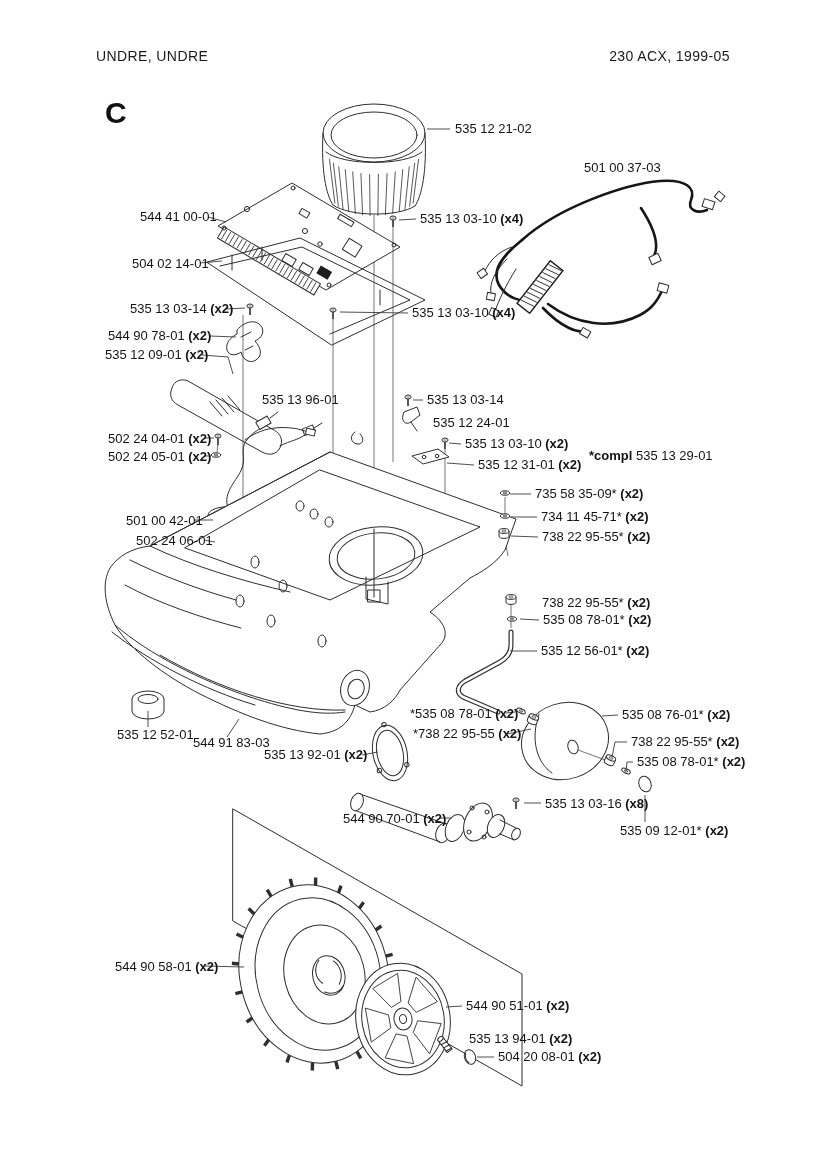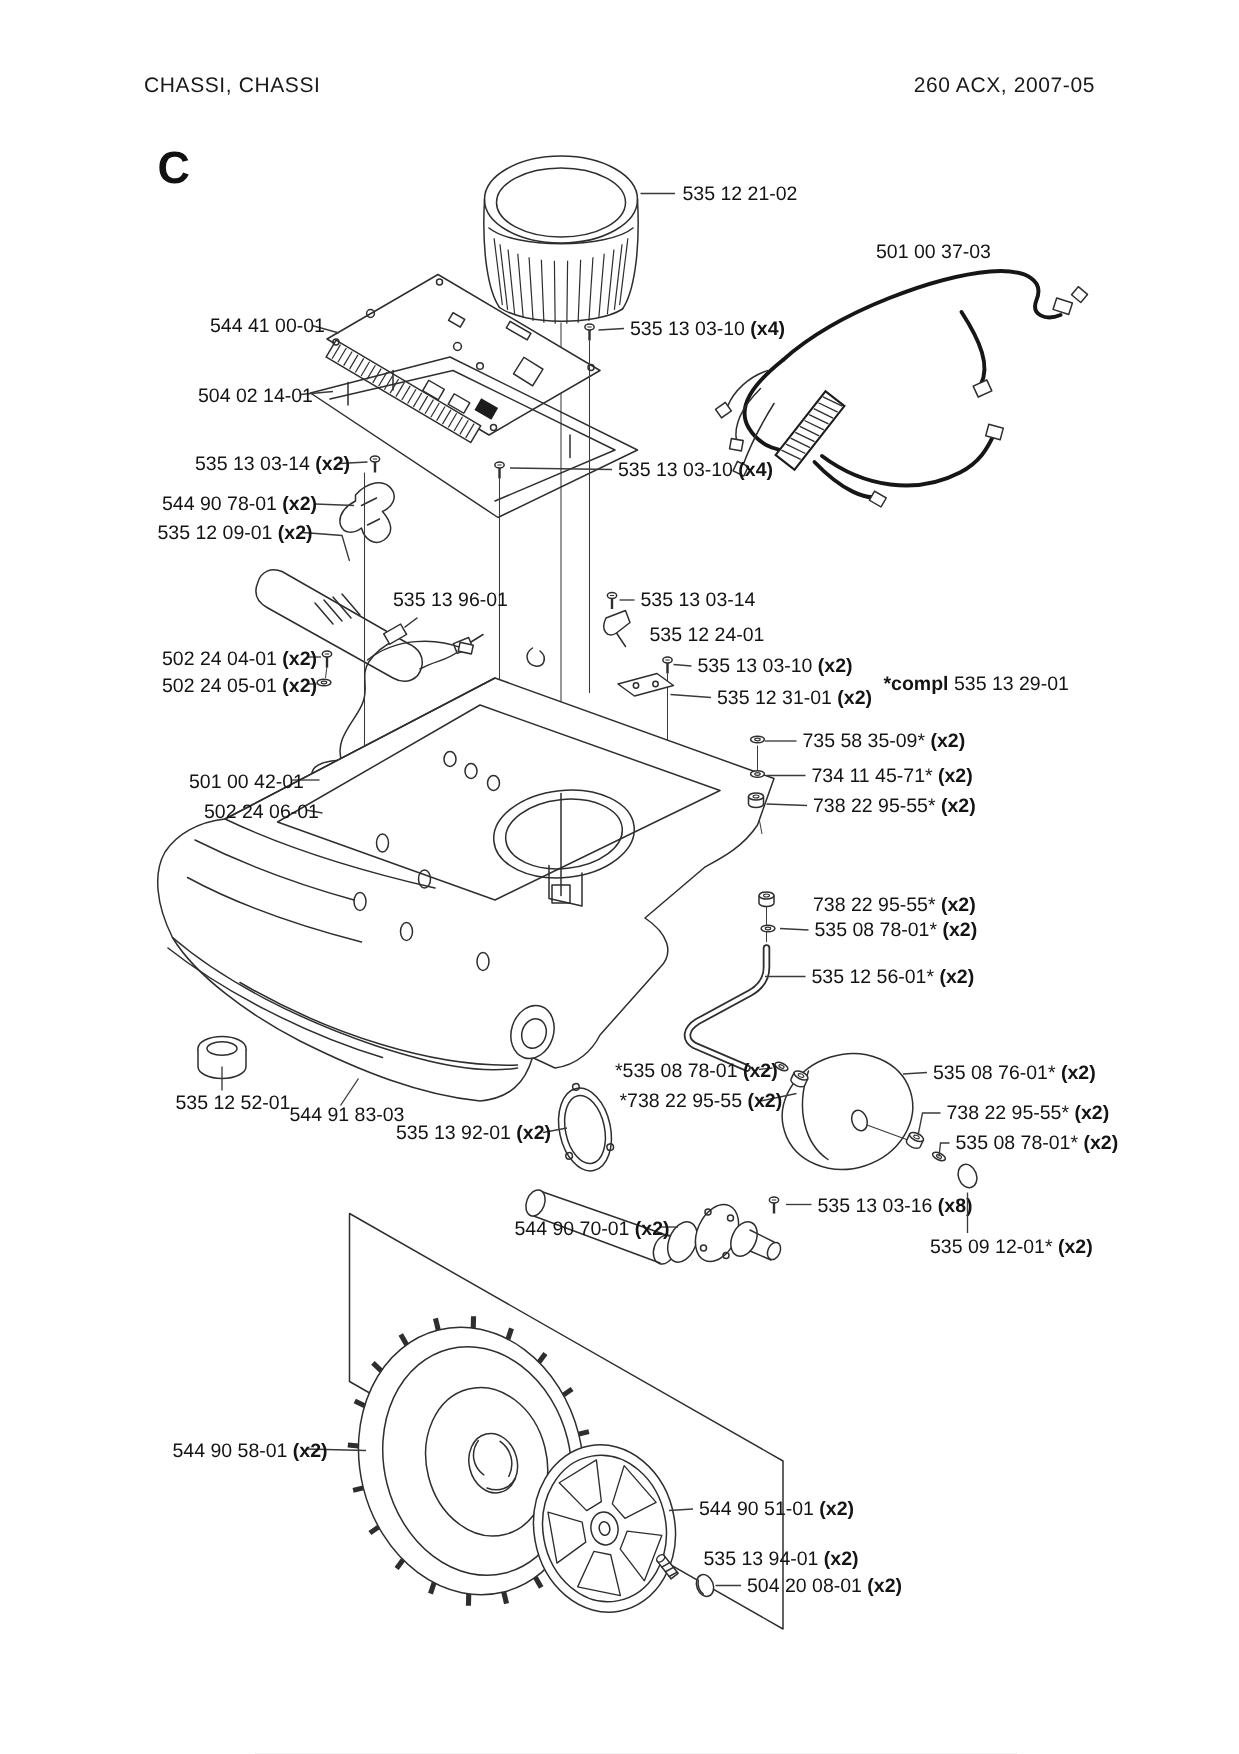--- a/index.html
+++ b/index.html
@@ -15,22 +15,22 @@
   svg .thick{stroke:#161616;stroke-width:2.6;fill:none;stroke-linecap:round;}
   svg .thin{stroke:#3a3a3a;stroke-width:.7;fill:none;}
   svg .leader{stroke:#3a3a3a;stroke-width:.9;fill:none;}
   svg text{font-family:"Liberation Sans",sans-serif;font-size:13px;fill:#141414;}
   svg text .b{font-weight:bold;}
 </style>
 </head>
 <body>
 
 <div class="page">
-  <div class="hdr hdr-left">CHASSI,  CHASSI</div>
-  <div class="hdr hdr-right">260 ACX, 2007-05</div>
+  <div class="hdr hdr-left">UNDRE,  UNDRE</div>
+  <div class="hdr hdr-right">230 ACX, 1999-05</div>
   <div class="section-letter">C</div>
 
   <svg id="dia" width="826" height="1169" viewBox="0 0 826 1169">
     <defs>
       <g id="sym-screw">
         <ellipse cx="0" cy="0" rx="3.1" ry="2" fill="#fff" stroke="#2e2e2e" stroke-width="1"></ellipse>
         <path d="M0,2 L0,9" stroke="#2e2e2e" stroke-width="1.6" fill="none"></path>
         <path d="M-1.4,0 L1.4,0" stroke="#2e2e2e" stroke-width=".7"></path>
       </g>
       <g id="sym-washer">

